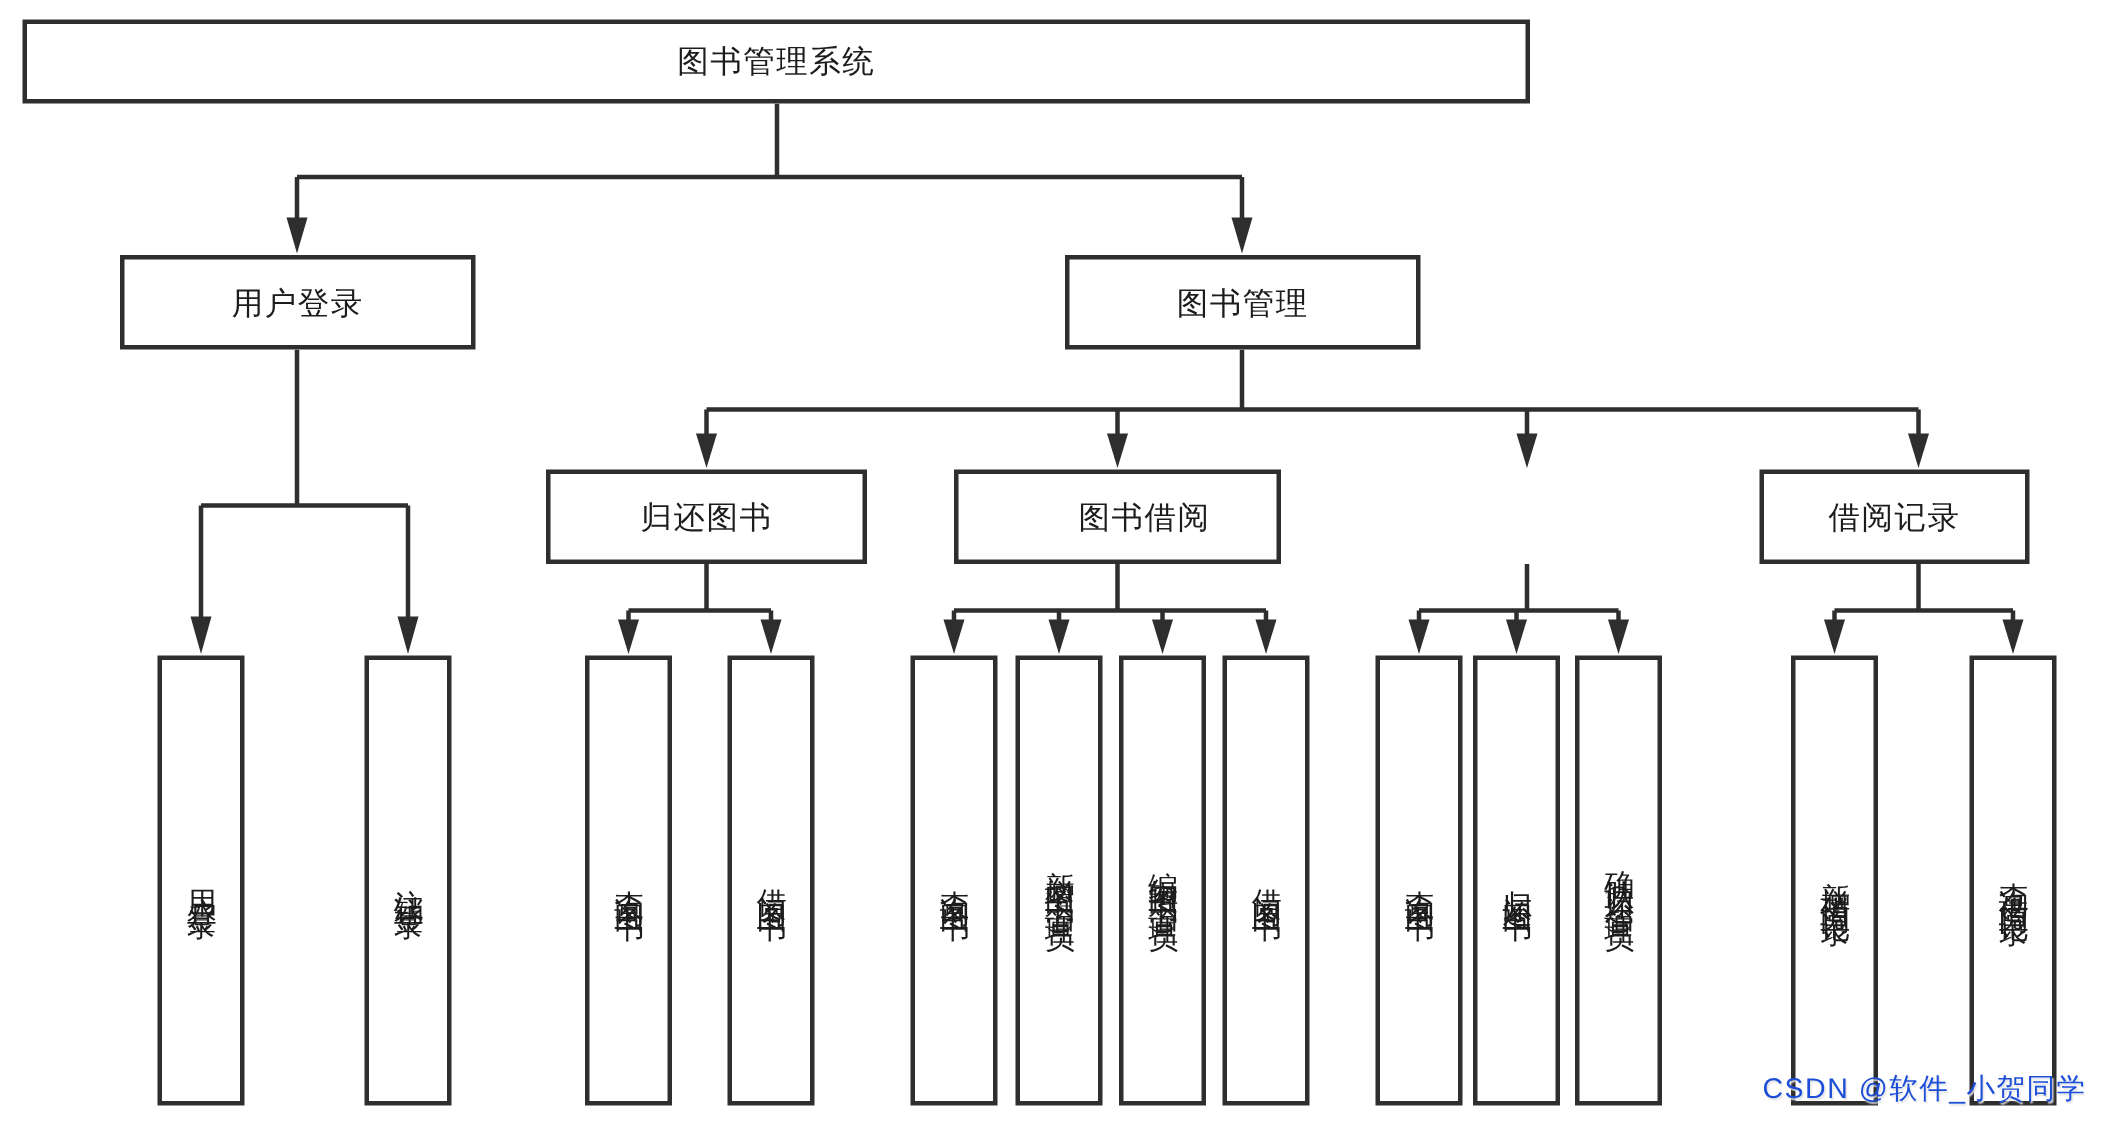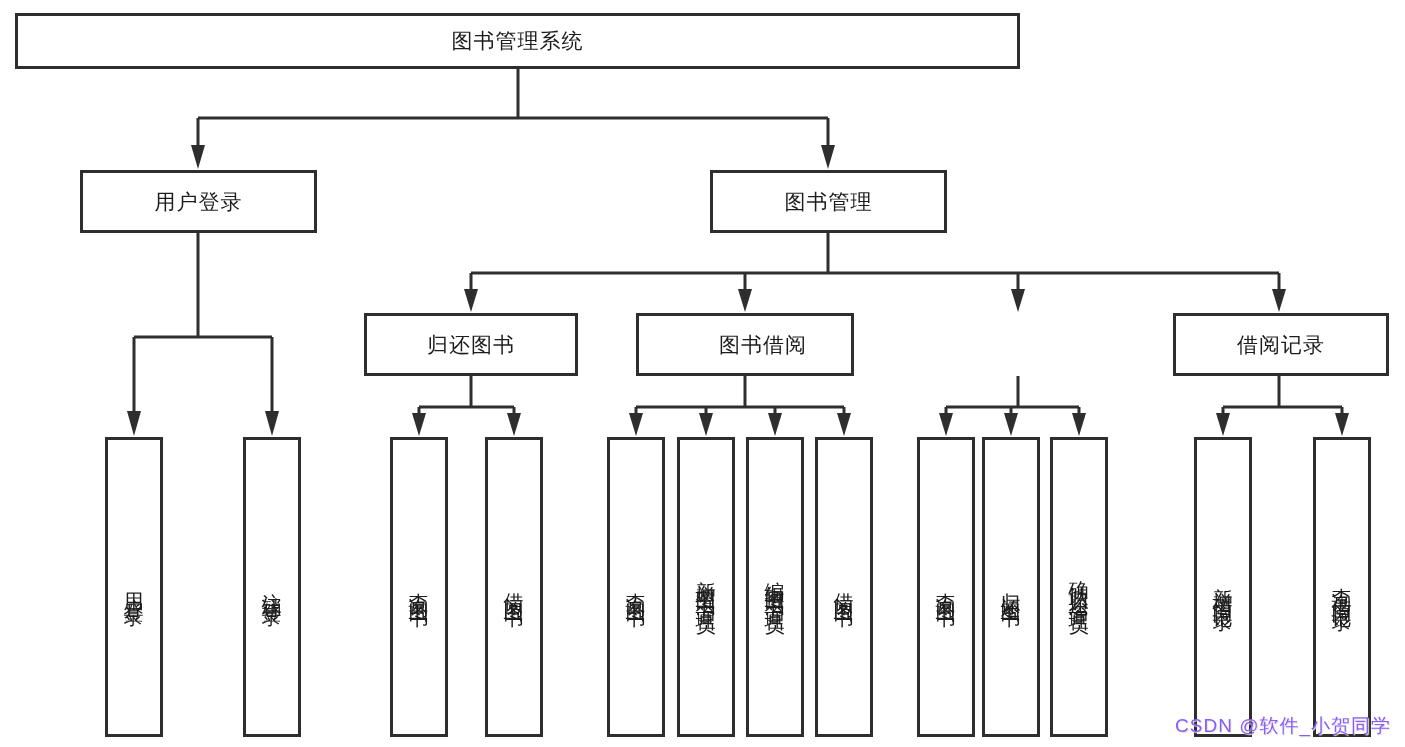--- a/index.html
+++ b/index.html
@@ -13,33 +13,33 @@
     display:flex;align-items:center;justify-content:center;
     box-sizing:border-box;
   }
   .h-label{font-size:21px;letter-spacing:1px;white-space:nowrap;text-align:right;}
   .root{left:15px;top:13px;width:1005px;height:56px;}
   .n-user-login{left:80px;top:170px;width:237px;height:63px;}
   .n-book-mgmt{left:710px;top:170px;width:237px;height:63px;}
   .n-new-book{left:364px;top:313px;width:214px;height:63px;}
   .n-book-borrow{left:636px;top:313px;width:218px;height:63px;padding-left:36px;}
   .n-cur-borrow{left:911px;top:313px;width:214px;height:63px;}
-  .n-records{left:1173px;top:313px;width:216px;height:63px;}
+  .n-records{left:1173px;top:313px;width:180px;height:63px;}
   .leaf{top:437px;width:58px;height:300px;}
   .v-label{
     writing-mode:vertical-rl;text-orientation:upright;
     font-size:20px;letter-spacing:5px;line-height:1;white-space:nowrap;
   }
   .lf-1{left:105px;} .lf-2{left:243px;}
   .lf-3{left:390px;} .lf-4{left:485px;}
   .lf-5{left:607px;} .lf-6{left:677px;} .lf-7{left:746px;} .lf-8{left:815px;}
   .lf-9{left:917px;} .lf-10{left:982px;} .lf-11{left:1050px;}
   .lf-12{left:1194px;} .lf-13{left:1313px;}
   .watermark{
-    position:absolute;right:14px;bottom:8px;font-size:19px;color:#8b5cf6;
+    position:absolute;right:14px;bottom:8px;font-size:19px;color:#1d4ed8;
     text-shadow:1px 1px 1px #e3e3e3;letter-spacing:1px;white-space:nowrap;
   }
 </style>
 </head>
 <body>
 
 <div id="stage">
 
   <svg class="wires" viewBox="0 0 1405 747" xmlns="http://www.w3.org/2000/svg">
     <g stroke="#2e2e2e" stroke-width="3" fill="none">

